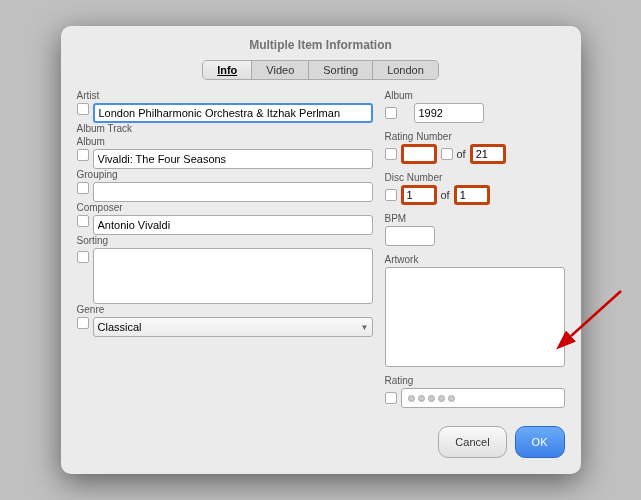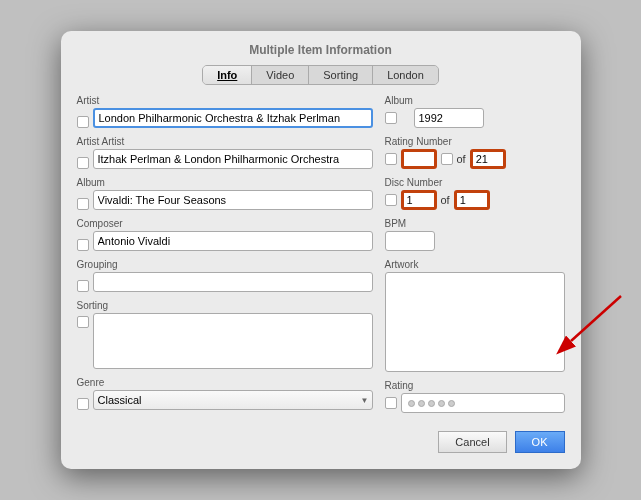--- a/index.html
+++ b/index.html
@@ -62,30 +62,29 @@
       gap: 12px;
     }
     .left-col {
       flex: 1;
     }
     .right-col {
       width: 180px;
       flex-shrink: 0;
     }
     .field-group {
-      margin-bottom: 8px;
     }
     .field-label {
       font-size: 10px;
       color: #555;
       margin-bottom: 2px;
     }
     .field-row {
       display: flex;
-      align-items: flex-end;
+      align-items: flex-start;
       gap: 4px;
     }
     .checkbox {
       width: 12px;
       height: 12px;
       border: 1px solid #aaa;
       border-radius: 2px;
       background: #fff;
       flex-shrink: 0;
     }
@@ -187,23 +186,23 @@
       background: #ccc;
       border: 1px solid #aaa;
     }
     .footer {
       display: flex;
       justify-content: flex-end;
       padding: 10px 16px 0;
       gap: 8px;
     }
     .btn {
-      height: 22px;
+      height: 32px;
       padding: 0 16px;
-      border-radius: 0;
+      border-radius: 10px;
       border: 1px solid #aaa;
       font-size: 11px;
       cursor: pointer;
     }
     .btn-cancel {
       background: linear-gradient(180deg, #fafafa, #e0e0e0);
       color: #333;
     }
     .btn-ok {
       background: linear-gradient(180deg, #6aabf7, #3d80e8);
@@ -252,48 +251,44 @@
 
         <div class="field-group">
           <div class="field-label">Artist</div>
           <div class="field-row">
             <div class="checkbox"></div>
             <input class="text-input highlighted" type="text" value="London Philharmonic Orchestra &amp; Itzhak Perlman" style="">
           </div>
         </div>
 
         <div class="field-group">
-          <div class="field-label">Artist Artist</div>
-          <div class="field-row">
-            <div class="checkbox"></div>
-            <input class="text-input" type="text" value="Itzhak Perlman &amp; London Philharmonic Orchestra" style="">
-          </div>
+          <div class="field-label">Album Track</div>
         </div>
 
         <div class="field-group">
           <div class="field-label">Album</div>
           <div class="field-row">
             <div class="checkbox"></div>
             <input class="text-input" type="text" value="Vivaldi: The Four Seasons" style="">
           </div>
         </div>
 
         <div class="field-group">
+          <div class="field-label">Grouping</div>
+          <div class="field-row">
+            <div class="checkbox"></div>
+            <input class="text-input" type="text" value="" style="">
+          </div>
+        </div>
+
+        <div class="field-group">
           <div class="field-label">Composer</div>
           <div class="field-row">
             <div class="checkbox"></div>
             <input class="text-input" type="text" value="Antonio Vivaldi" style="">
-          </div>
-        </div>
-
-        <div class="field-group">
-          <div class="field-label">Grouping</div>
-          <div class="field-row">
-            <div class="checkbox"></div>
-            <input class="text-input" type="text" value="" style="">
           </div>
         </div>
 
         <div class="field-group">
           <div class="field-label">Sorting</div>
           <div class="field-row" style="align-items:flex-start;">
             <div class="checkbox" style="margin-top:3px;"></div>
             <textarea class="text-input" style=""></textarea>
           </div>
         </div>

